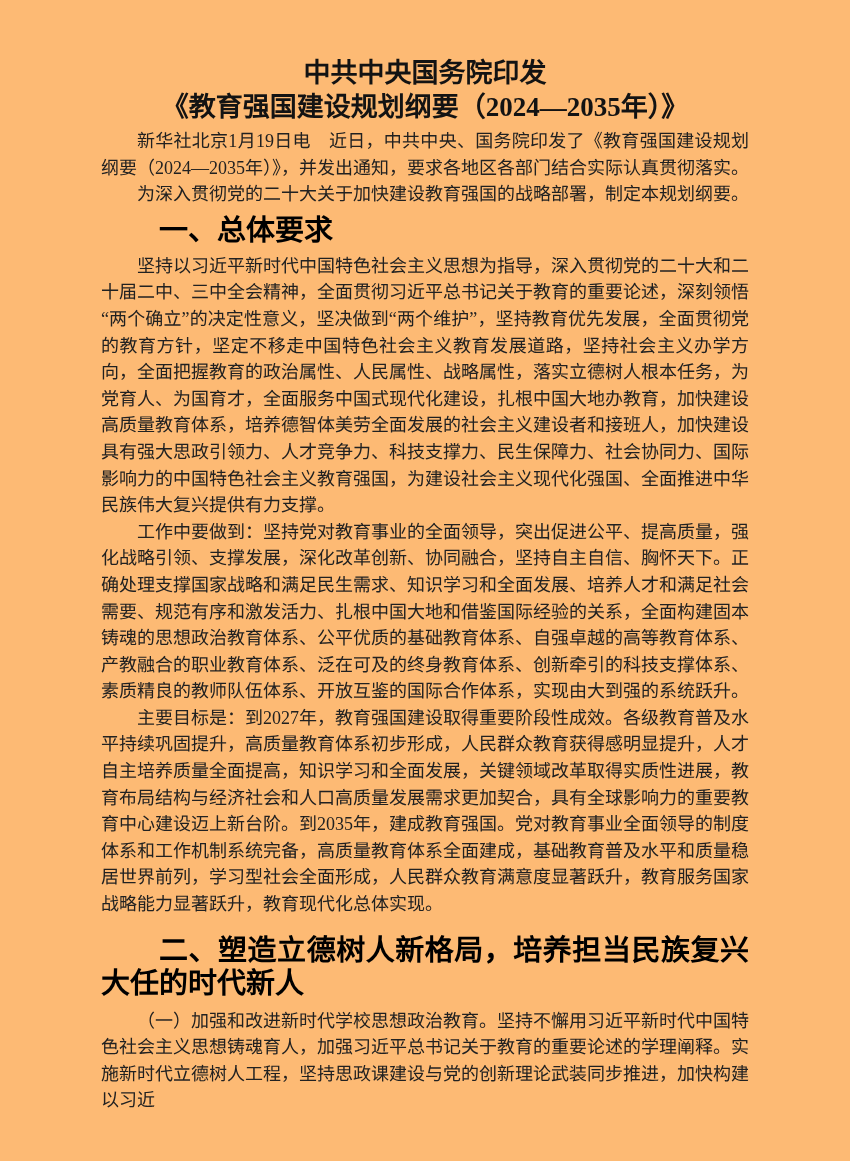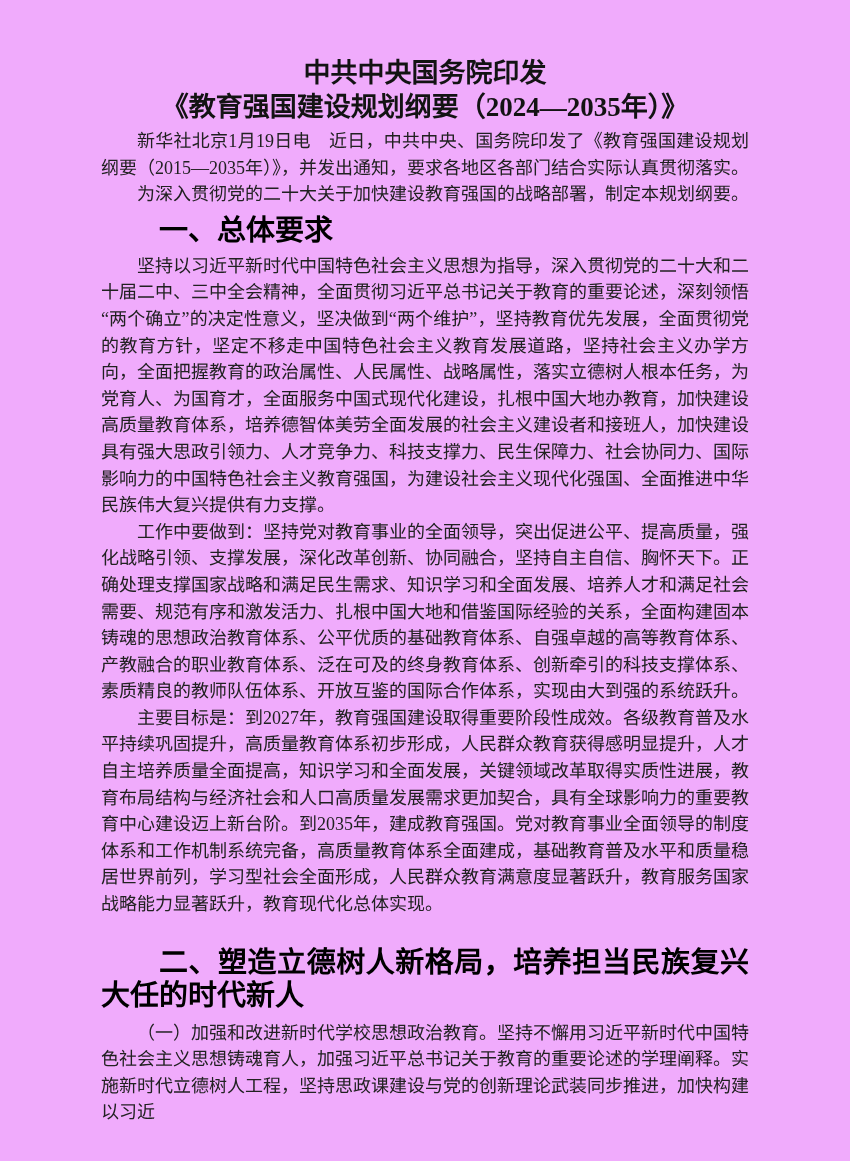--- a/index.html
+++ b/index.html
@@ -9,21 +9,21 @@
   }
   body {
     width: 850px;
     height: 1161px;
     overflow: hidden;
     font-family: "Liberation Serif", "DejaVu Serif", serif;
   }
   .page {
     width: 850px;
     height: 1161px;
-    background: #f0abfc;
+    background: #fdba74;
     padding: 56px 101px 0 101px;
     box-sizing: border-box;
     color: #212121;
   }
   .doc-title {
     text-align: center;
     font-weight: 700;
     font-size: 27px;
     line-height: 34px;
     color: #131313;
@@ -49,33 +49,33 @@
     font-weight: 700;
     color: #000000;
     font-size: 29px;
     line-height: 31px;
     text-indent: 2em;
     text-align: justify;
     margin: 7px 0 7px 0;
   }
   .section-heading.big {
     line-height: 33px;
-    margin: 28px 0 8px 0;
+    margin: 16px 0 8px 0;
   }
 </style>
 </head>
 <body>
 
 <div class="page">
 
   <div class="doc-title">中共中央国务院印发</div>
 
   <div class="doc-title second">《教育强国建设规划纲要（2024—2035年）》</div>
 
-  <p class="body-para"><span class="dateline">新华社北京1月19日电</span><span>　近日，中共中央、国务院印发了《教育强国建设规划纲要（2015—2035年）》，并发出通知，要求各地区各部门结合实际认真贯彻落实。</span></p>
+  <p class="body-para"><span class="dateline">新华社北京1月19日电</span><span>　近日，中共中央、国务院印发了《教育强国建设规划纲要（2024—2035年）》，并发出通知，要求各地区各部门结合实际认真贯彻落实。</span></p>
 
 
   <p class="body-para">为深入贯彻党的二十大关于加快建设教育强国的战略部署，制定本规划纲要。</p>
 
   <div class="section-heading">一、总体要求</div>
 
   <p class="body-para">坚持以习近平新时代中国特色社会主义思想为指导，深入贯彻党的二十大和二十届二中、三中全会精神，全面贯彻习近平总书记关于教育的重要论述，深刻领悟“两个确立”的决定性意义，坚决做到“两个维护”，坚持教育优先发展，全面贯彻党的教育方针，坚定不移走中国特色社会主义教育发展道路，坚持社会主义办学方向，全面把握教育的政治属性、人民属性、战略属性，落实立德树人根本任务，为党育人、为国育才，全面服务中国式现代化建设，扎根中国大地办教育，加快建设高质量教育体系，培养德智体美劳全面发展的社会主义建设者和接班人，加快建设具有强大思政引领力、人才竞争力、科技支撑力、民生保障力、社会协同力、国际影响力的中国特色社会主义教育强国，为建设社会主义现代化强国、全面推进中华民族伟大复兴提供有力支撑。</p>
 
   <p class="body-para">工作中要做到：坚持党对教育事业的全面领导，突出促进公平、提高质量，强化战略引领、支撑发展，深化改革创新、协同融合，坚持自主自信、胸怀天下。正确处理支撑国家战略和满足民生需求、知识学习和全面发展、培养人才和满足社会需要、规范有序和激发活力、扎根中国大地和借鉴国际经验的关系，全面构建固本铸魂的思想政治教育体系、公平优质的基础教育体系、自强卓越的高等教育体系、产教融合的职业教育体系、泛在可及的终身教育体系、创新牵引的科技支撑体系、素质精良的教师队伍体系、开放互鉴的国际合作体系，实现由大到强的系统跃升。</p>
 

